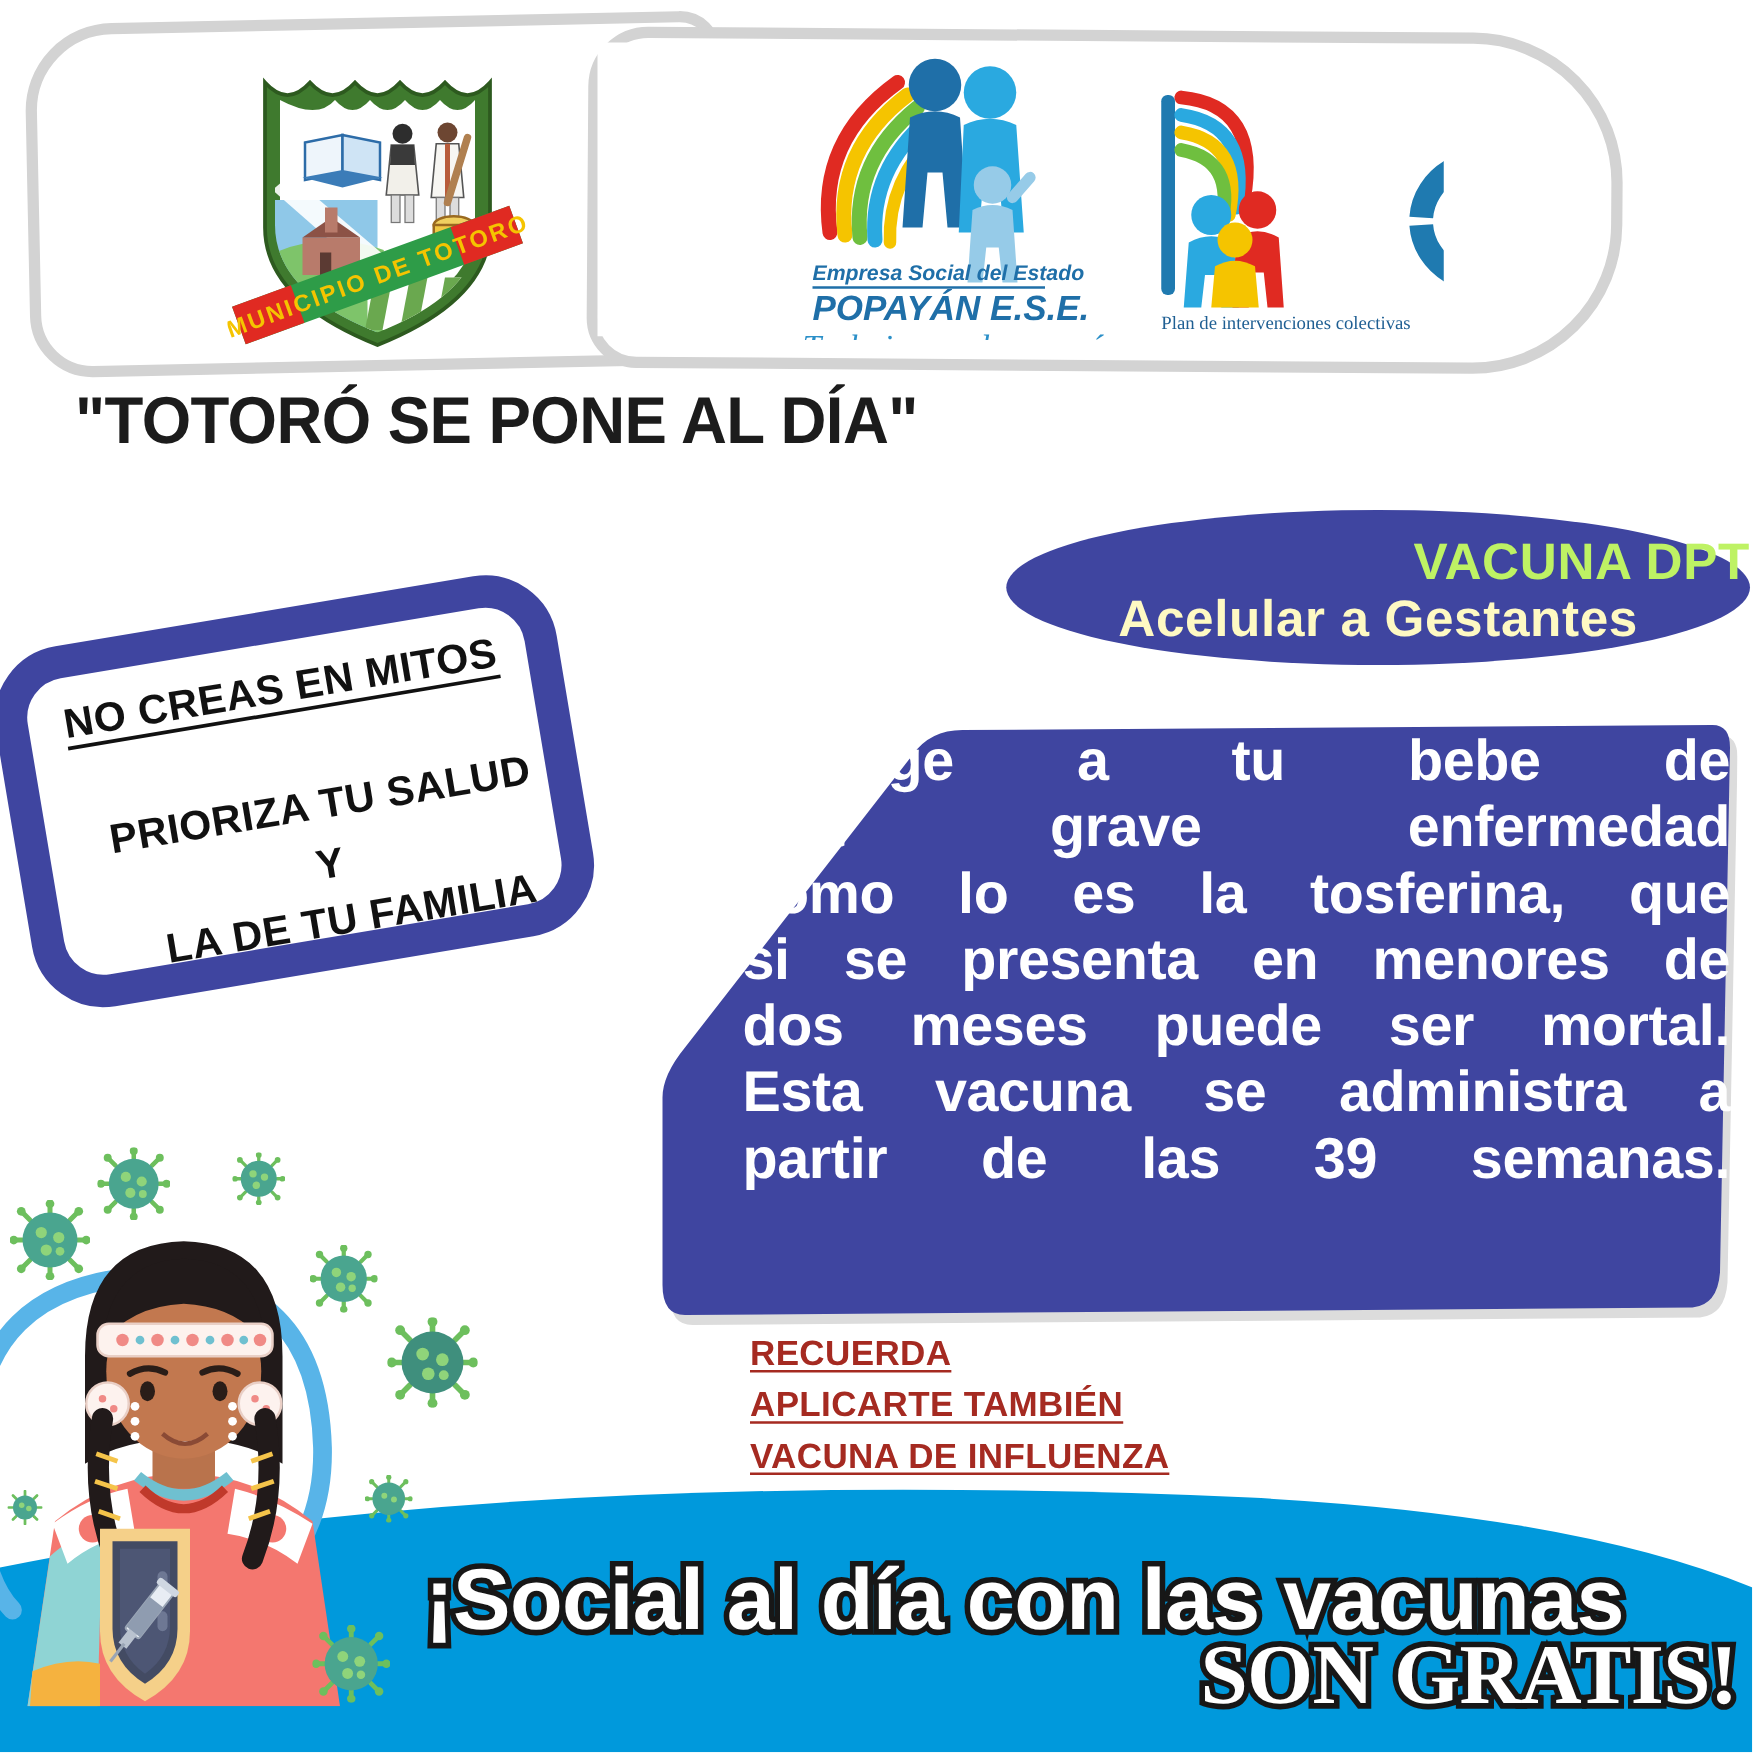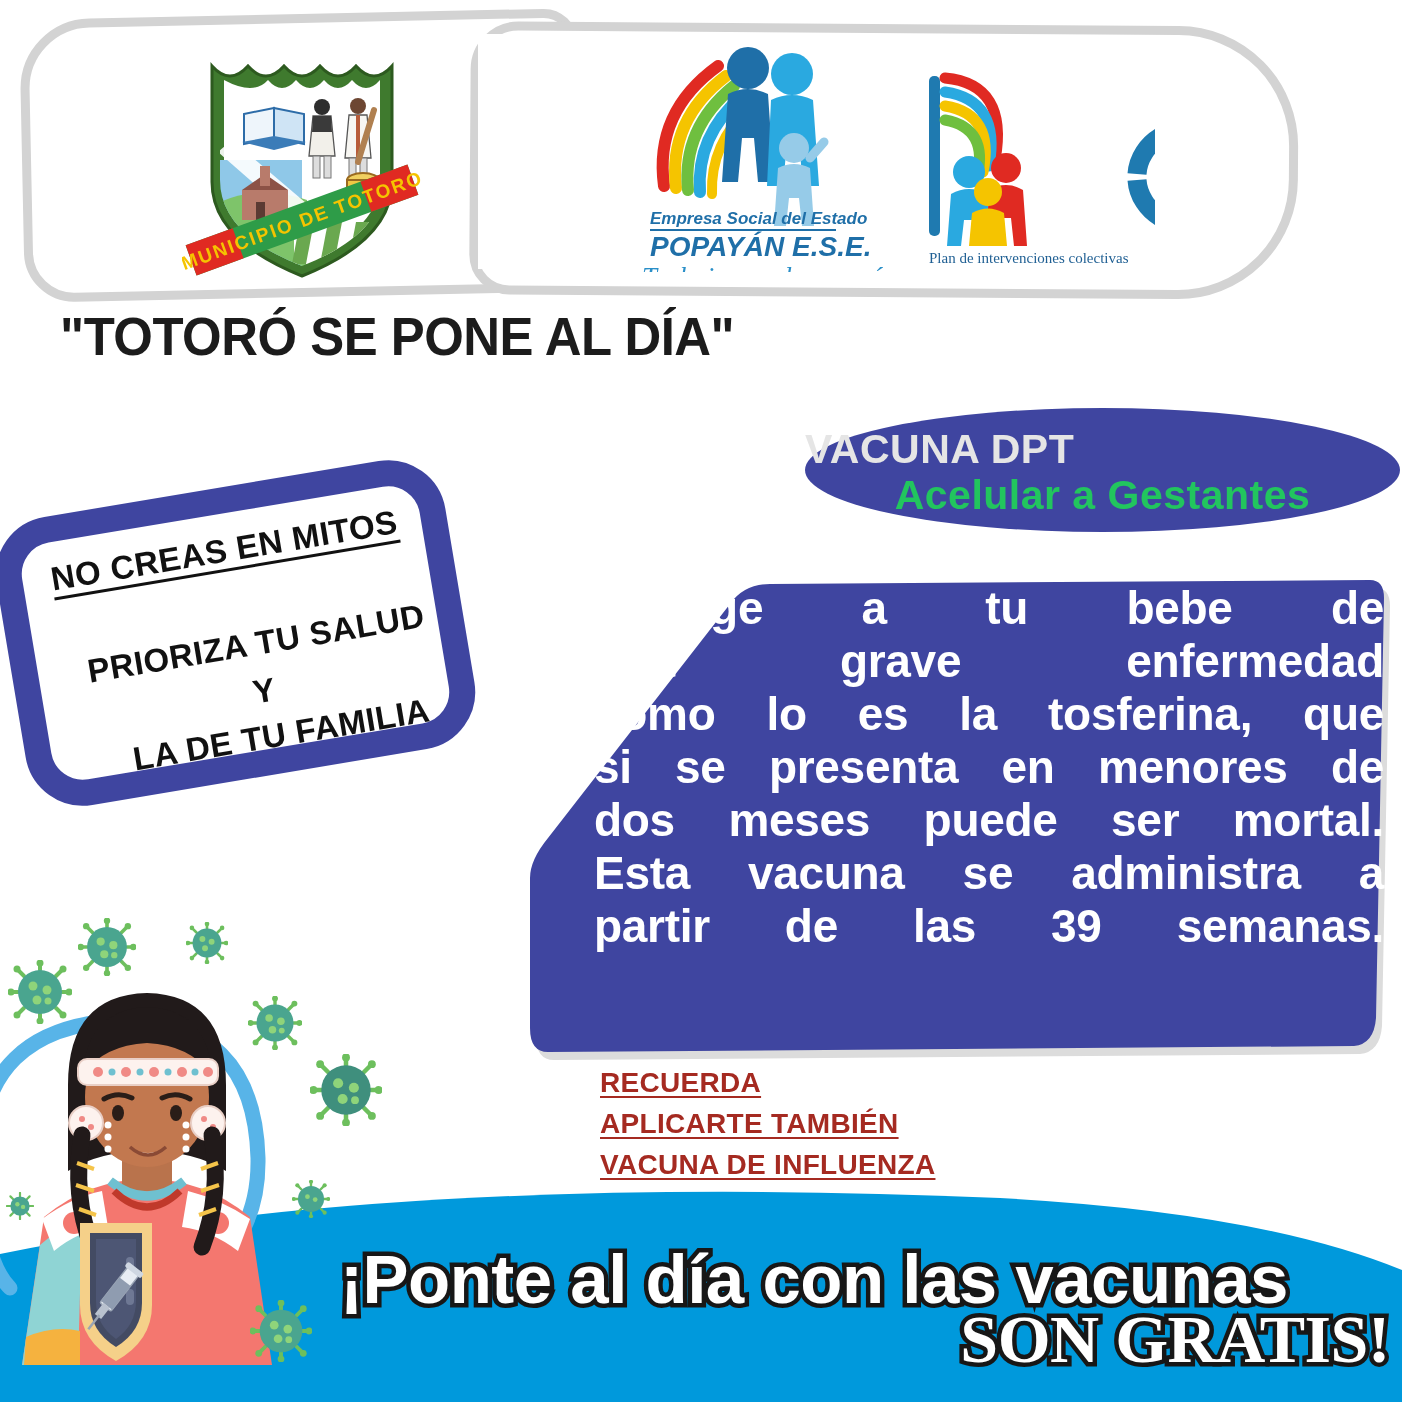--- a/index.html
+++ b/index.html
@@ -42,24 +42,24 @@
   .myth-l2{position:absolute;left:10px;top:115px;width:420px;text-align:center;
      font-size:33px;font-weight:bold;color:#111;letter-spacing:0.5px;}
   .myth-l3{position:absolute;left:10px;top:163px;width:420px;text-align:center;
      font-size:33px;font-weight:bold;color:#111;}
   .myth-l4{position:absolute;left:20px;top:209px;width:420px;text-align:center;
      font-size:33px;font-weight:bold;color:#111;letter-spacing:0.5px;}
 
   
   .vac-ellipse{position:absolute;left:805px;top:408px;width:595px;height:124px;
      background:#3f45a0;border-radius:50%;}
-  .vac-t1{position:absolute;left:0;top:18px;width:595px;text-align:left;color:#e5e5e5;
+  .vac-t1{position:absolute;left:0;top:18px;width:595px;text-align:right;color:#bef264;
      font-size:41px;font-weight:bold;letter-spacing:0.5px;
      font-family:"Liberation Sans Narrow","Liberation Sans",sans-serif;}
-  .vac-t2{position:absolute;left:0;top:64px;width:595px;text-align:center;color:#22c55e;
+  .vac-t2{position:absolute;left:0;top:64px;width:595px;text-align:center;color:#fef9c3;
      font-size:41px;font-weight:bold;letter-spacing:0.5px;
      font-family:"Liberation Sans Narrow","Liberation Sans",sans-serif;}
   .info-panel{position:absolute;left:518px;top:560px;width:872px;height:500px;}
   .info-svg{position:absolute;left:0;top:0;width:872px;height:500px;}
   .info-text{position:absolute;left:56px;top:22px;width:810px;color:#ffffff;
      text-align:center;font-weight:bold;
      font-family:"Liberation Sans Narrow","Liberation Sans",sans-serif;}
   .info-big{font-size:46px;line-height:53px;letter-spacing:-0.3px;margin-left:20px;}
   .info-big .jline{display:block;text-align:justify;text-align-last:justify;}
   .info-small{font-size:34px;line-height:40px;margin-top:4px;letter-spacing:-0.2px;}
@@ -574,16 +574,16 @@
         <path d="M16 48 L10 54"></path>
         <path d="M48 48 L54 54"></path>
     </g>
     <circle cx="32" cy="32" r="22" fill="#4aa58f"></circle>
     <g fill="#8fd47a">
         <circle cx="26" cy="28" r="5"></circle>
         <circle cx="39" cy="34" r="5"></circle>
       </g>
   </svg>
 
-  <div class="band-t1">¡Ponte al día con las vacunas</div>
+  <div class="band-t1">¡Social al día con las vacunas</div>
   <div class="band-t2">SON GRATIS!</div>
 
 </div>
 
 </body></html>

